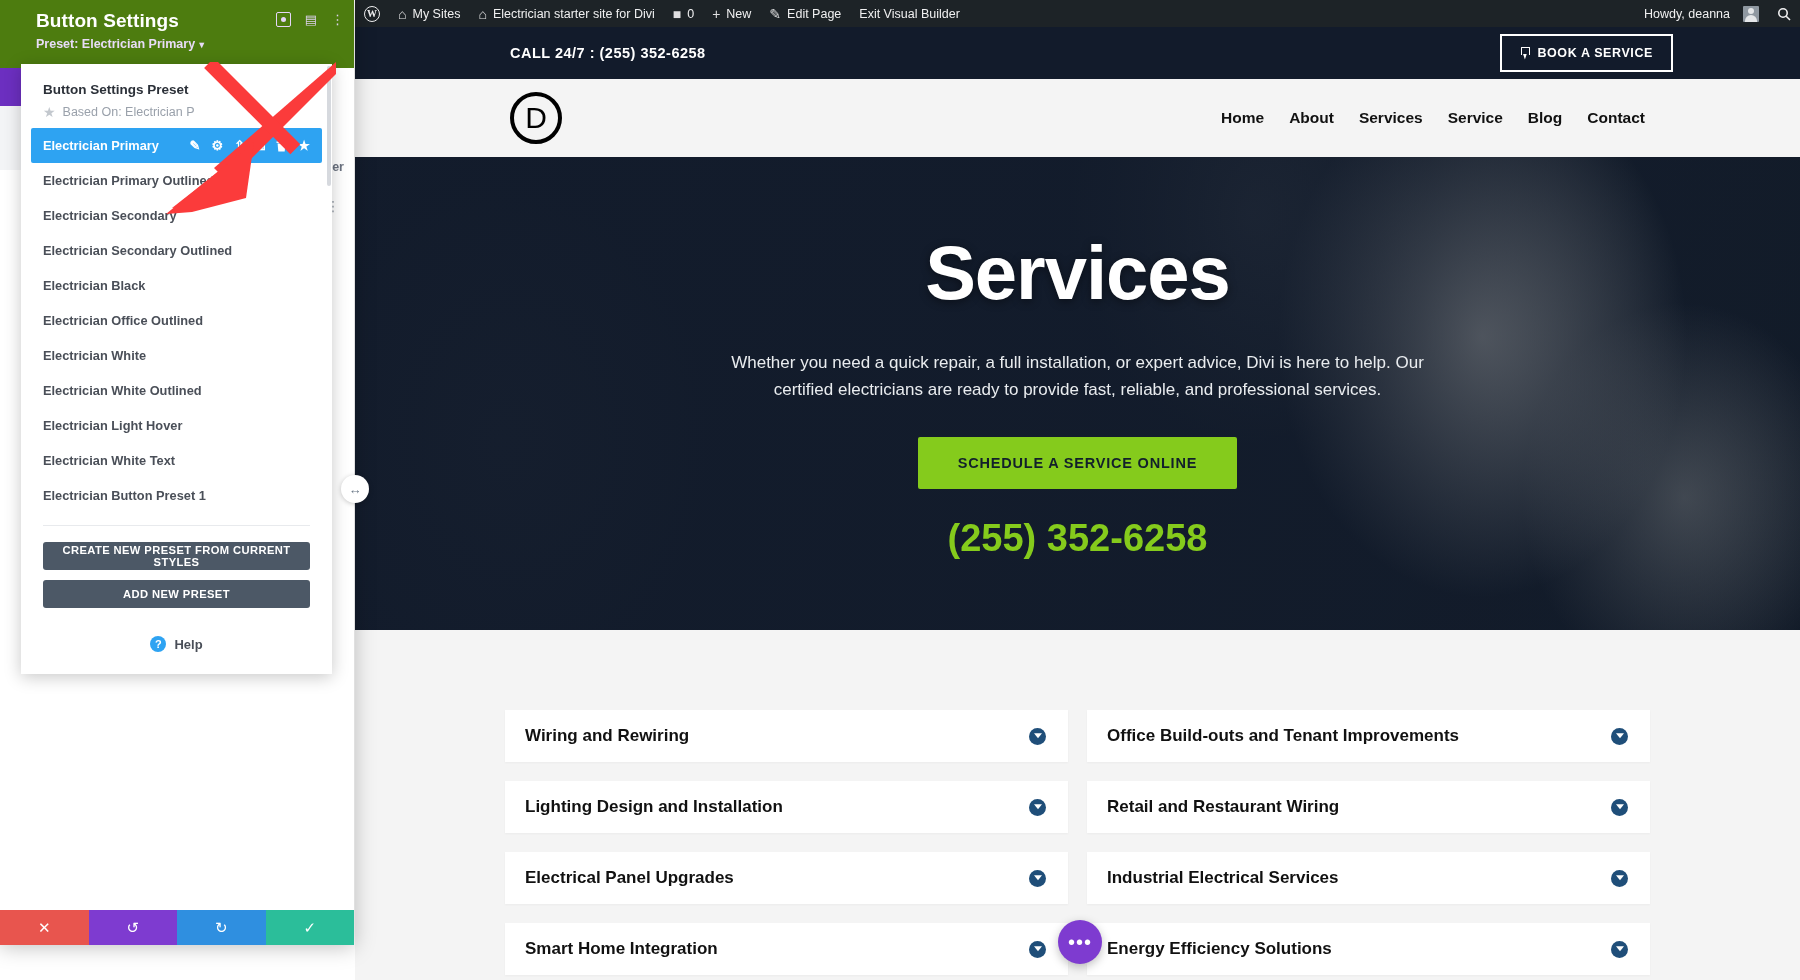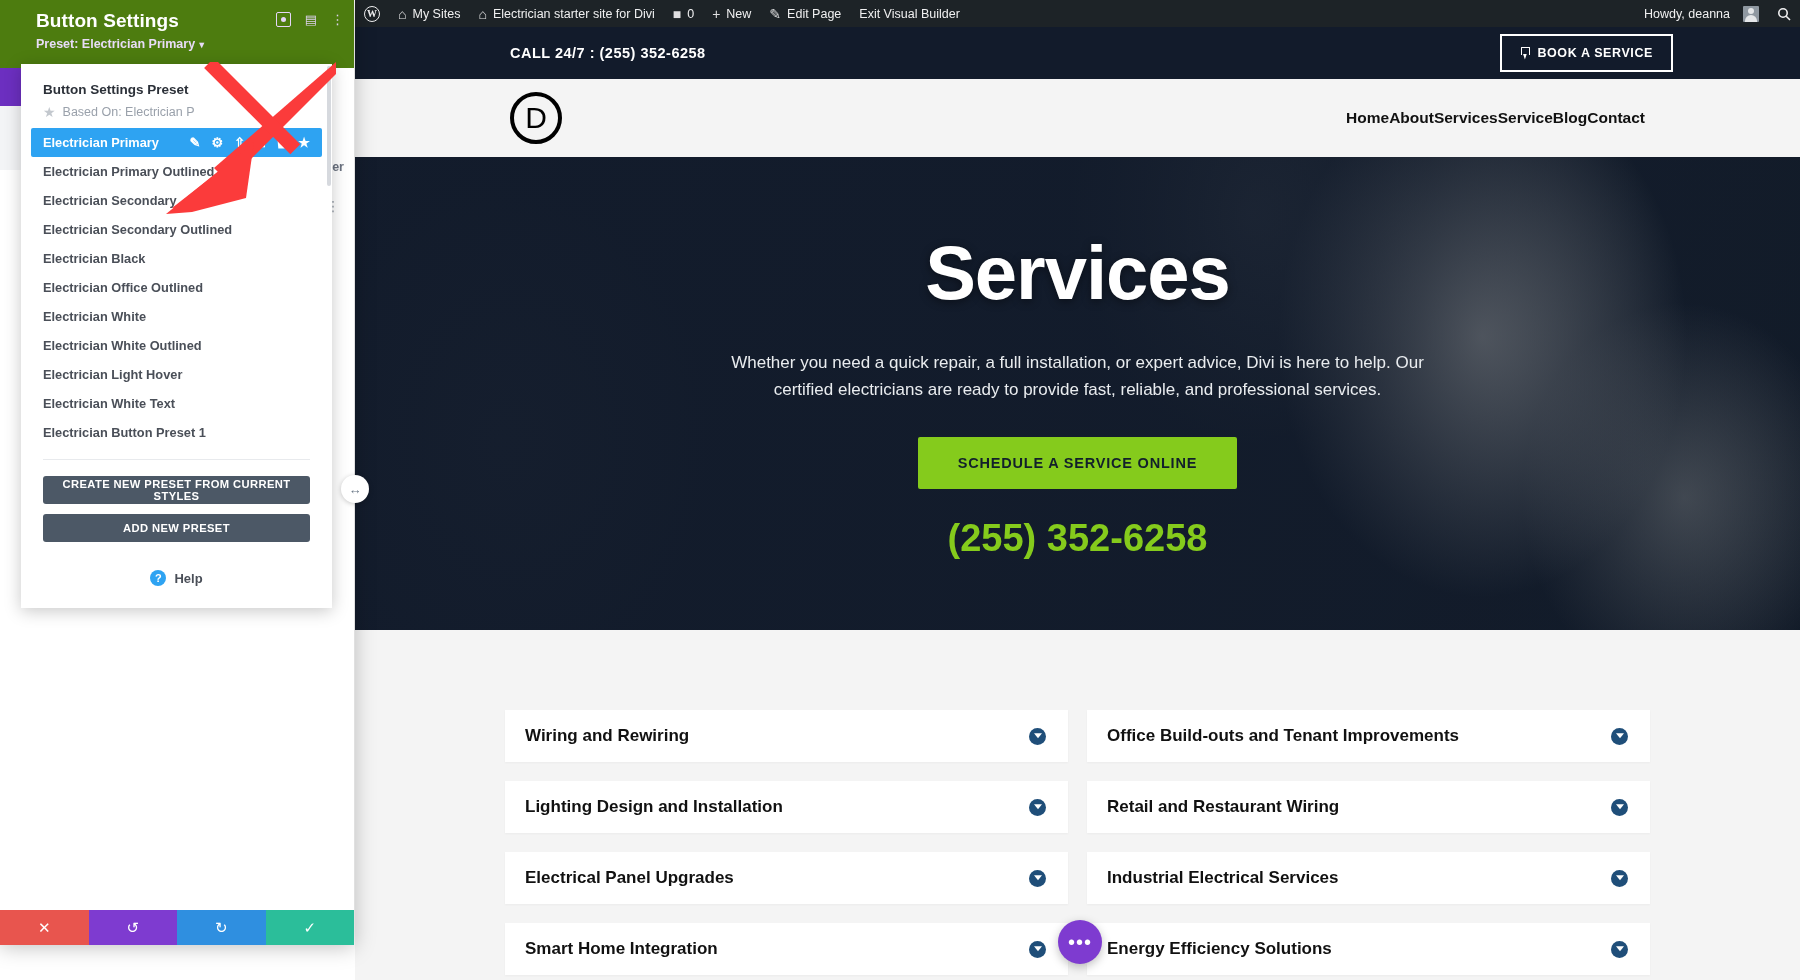--- a/index.html
+++ b/index.html
@@ -69,21 +69,21 @@
   .site-header {
     position: absolute; left: 355px; top: 79px; width: 1445px; height: 78px;
     background: #f4f4f4; display: flex; align-items: center;
   }
   .brand-mark {
     margin-left: 155px; width: 52px; height: 52px; border: 4px solid #000;
     border-radius: 50%; display:flex; align-items:center; justify-content:center;
     font-family: "Liberation Sans", sans-serif; font-size: 30px; font-weight: 300; color:#000;
     line-height: 1;
   }
-  .site-nav { margin-left: auto; margin-right: 155px; display: flex; }
+  .site-nav { margin-left: auto; margin-right: 155px; display: flex; gap: 25px; }
   .site-nav a {
     color: #111; text-decoration: none; font-size: 15.5px; font-weight: bold;
   }
 
   
   .hero {
     position: absolute; left: 355px; top: 157px; width: 1445px; height: 473px;
     overflow: hidden;
     background: #16202e;
   }
@@ -197,21 +197,21 @@
   .preset-default { padding: 8px 22px 2px 22px; }
   .preset-default-name { font-size: 13.5px; color: #2b3038; font-weight: 600; }
   .preset-based {
     font-size: 12.5px; color: #9aa1ab; margin-top: 7px;
     display:flex; align-items:center; gap: 7px;
   }
   .star-gly { color: #c3c8ce; font-size: 14px; }
 
   .preset-list { margin-top: 6px; }
   .preset-row {
-    height: 29px; display:flex; align-items:center; padding: 0 22px;
+    height: 35px; display:flex; align-items:center; padding: 0 22px;
     font-size: 12.8px; color: #4a4f58; font-weight: 600; cursor: pointer;
   }
   .preset-row.active {
     background: #2ea3f2; color:#fff; margin: 0 10px; padding: 0 12px; border-radius: 2px;
   }
   .preset-row.active .preset-icons { display:flex; }
   .preset-icons { display:none; margin-left: auto; gap: 11px; align-items:center; font-size: 13px; color:#fff; }
 
   .preset-divider { height:1px; background:#e8eaed; margin: 12px 22px 0 22px; }
 

